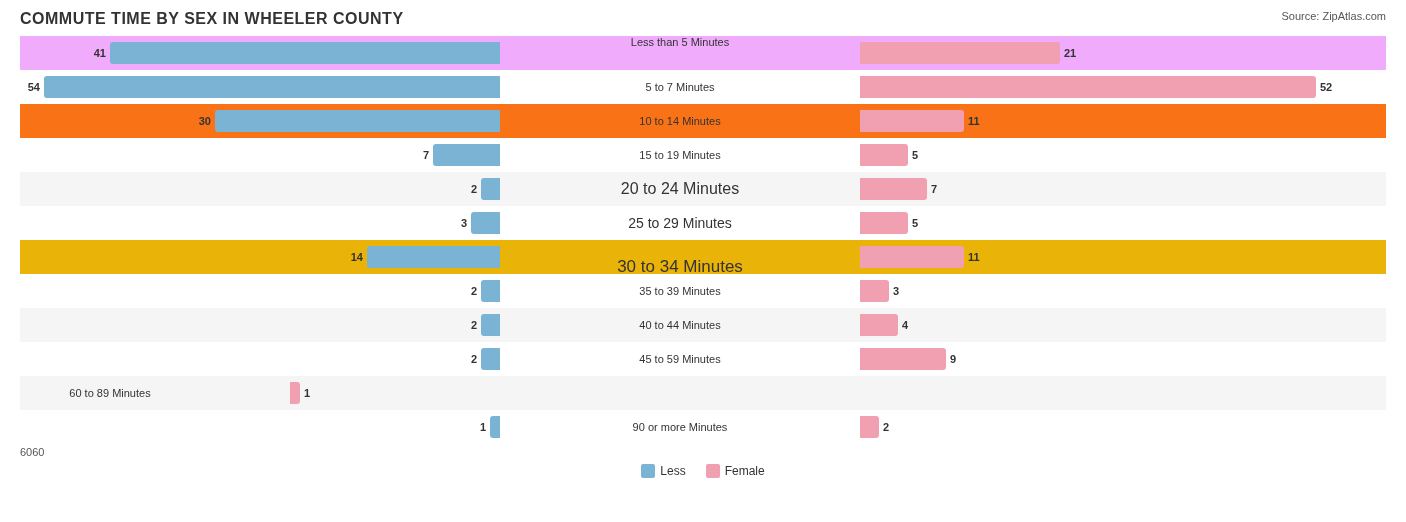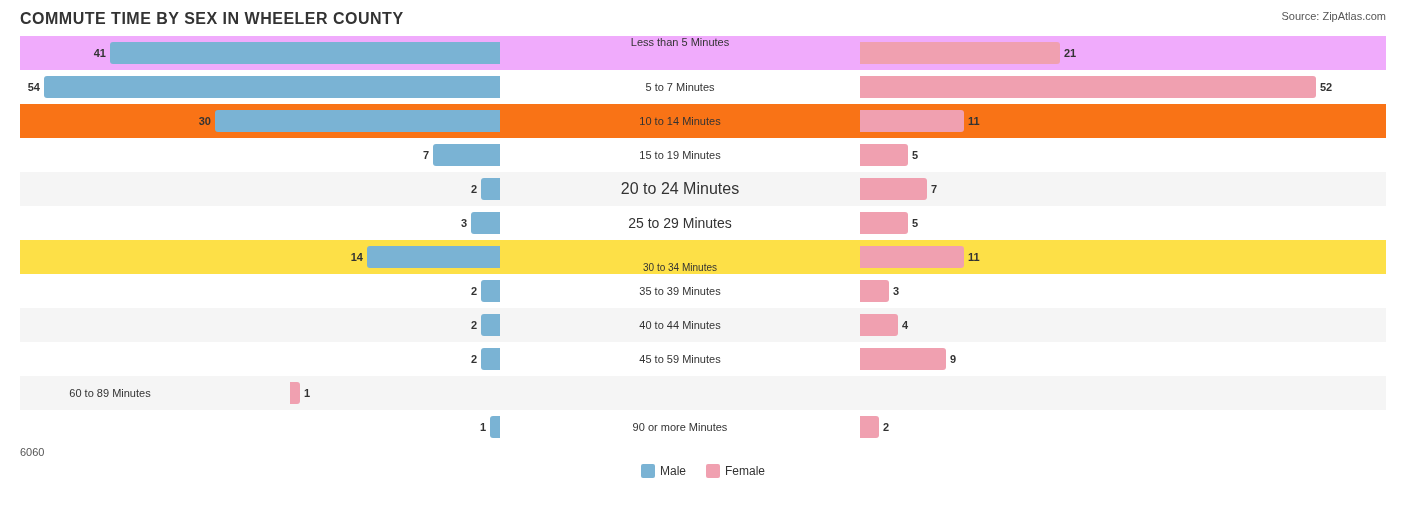--- a/index.html
+++ b/index.html
@@ -126,26 +126,26 @@
         <div style="display: flex; align-items: center; justify-content: flex-end; width: 570px; min-width: 570px; position: relative; padding-right: 90px;">
           <span style="font-size: 11px; font-weight: 600; color: rgb(51, 51, 51); margin-right: 4px; min-width: 20px; text-align: right;">3</span>
           <div style="width: 29px; height: 22px; background: rgb(122, 179, 212); border-radius: 3px 0px 0px 3px;"></div>
         </div>
         <div style="width: 180px; min-width: 180px; text-align: center; font-size: 14px; color: rgb(51, 51, 51); font-weight: 500; z-index: 5;">25 to 29 Minutes</div>
         <div style="display: flex; align-items: center; justify-content: flex-start; width: 570px; min-width: 570px; position: relative; padding-left: 90px;">
           <div style="width: 48px; height: 22px; background: rgb(240, 160, 176); border-radius: 0px 3px 3px 0px;"></div>
           <span style="font-size: 11px; font-weight: 600; color: rgb(51, 51, 51); margin-left: 4px; min-width: 20px;">5</span>
         </div>
       </div>
-      <div style="display: flex; align-items: center; height: 34px; background: #fde047; position: relative;">
+      <div style="display: flex; align-items: center; height: 34px; background: #eab308; position: relative;">
         <div style="display: flex; align-items: center; justify-content: flex-end; width: 570px; min-width: 570px; position: relative; padding-right: 90px;">
           <span style="font-size: 11px; font-weight: 600; color: rgb(51, 51, 51); margin-right: 4px; min-width: 20px; text-align: right;">14</span>
           <div style="width: 133px; height: 22px; background: rgb(122, 179, 212); border-radius: 3px 0px 0px 3px;"></div>
         </div>
-        <div style="width: 180px; min-width: 180px; text-align: center; font-size: 10px; color: rgb(51, 51, 51); font-weight: 500; z-index: 5; margin-top: 20px;">30 to 34 Minutes</div>
+        <div style="width: 180px; min-width: 180px; text-align: center; font-size: 17px; color: rgb(51, 51, 51); font-weight: 500; z-index: 5; margin-top: 20px;">30 to 34 Minutes</div>
         <div style="display: flex; align-items: center; justify-content: flex-start; width: 570px; min-width: 570px; position: relative; padding-left: 90px;">
           <div style="width: 104px; height: 22px; background: rgb(240, 160, 176); border-radius: 0px 3px 3px 0px;"></div>
           <span style="font-size: 11px; font-weight: 600; color: rgb(51, 51, 51); margin-left: 4px; min-width: 20px;">11</span>
         </div>
       </div>
       <div style="display: flex; align-items: center; height: 34px; background: rgb(255, 255, 255); position: relative;">
         <div style="display: flex; align-items: center; justify-content: flex-end; width: 570px; min-width: 570px; position: relative; padding-right: 90px;">
           <span style="font-size: 11px; font-weight: 600; color: rgb(51, 51, 51); margin-right: 4px; min-width: 20px; text-align: right;">2</span>
           <div style="width: 19px; height: 22px; background: rgb(122, 179, 212); border-radius: 3px 0px 0px 3px;"></div>
         </div>
@@ -198,20 +198,20 @@
     </div>
 
   <div class="axis-labels">
     <span>60</span>
     <span>60</span>
   </div>
 
   <div class="legend">
     <div class="legend-item">
       <div class="legend-box" style="background:#7ab3d4;"></div>
-      <span>Male</span>
+      <span>Less</span>
     </div>
     <div class="legend-item">
       <div class="legend-box" style="background:#f0a0b0;"></div>
       <span>Female</span>
     </div>
   </div>
 </div>
 
 </body></html>

